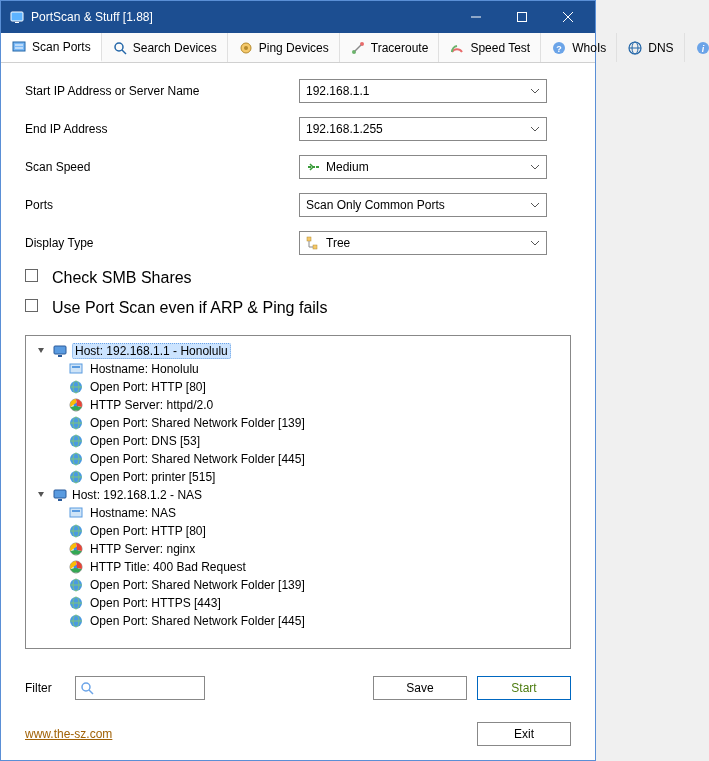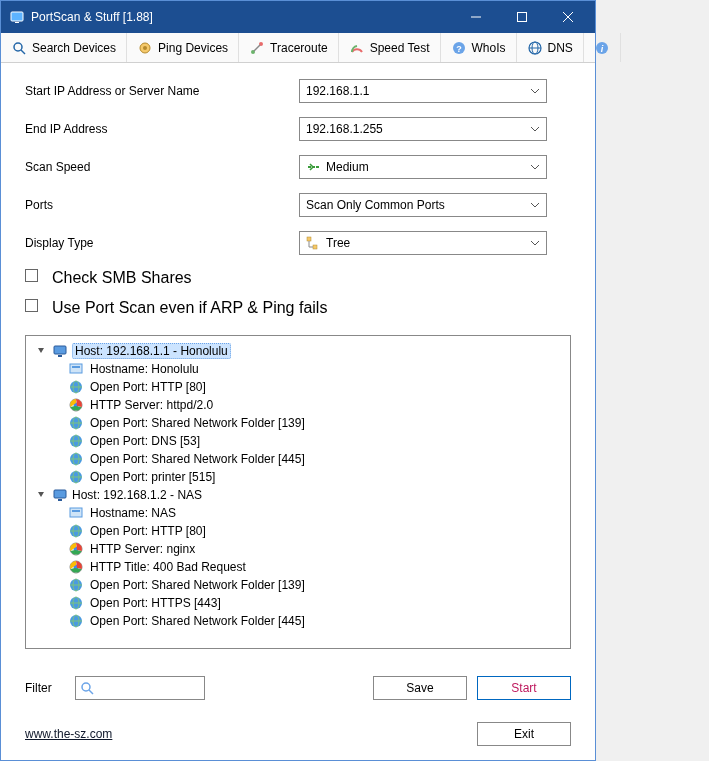--- a/index.html
+++ b/index.html
@@ -115,26 +115,26 @@
   .bottom-row .filter-label{ width:40px;font-size:12px;}
   .search-box{
     width:130px;height:24px;border:1px solid #888;background:#fff;
     display:flex;align-items:center;padding:0 4px;
   }
   .search-box .sicon{width:14px;height:14px;margin-right:4px;}
   .btn{
     width:94px;height:24px;border:1px solid #888;background:#fff;
     display:flex;align-items:center;justify-content:center;font-size:12px;
   }
-  .btn.primary{ border:1.5px solid #0067c0;color:#be185d;}
+  .btn.primary{ border:1.5px solid #0067c0;color:#4d7c0f;}
   .footer{
     display:flex;align-items:center;justify-content:space-between;
     padding:12px 24px 14px 24px;
   }
-  .footer a{ color:#0f172a;font-size:12px;text-decoration:underline;}
+  .footer a{ color:#a16207;font-size:12px;text-decoration:underline;}
 </style>
 </head>
 <body>
 
 <div class="window">
 
   <div class="titlebar">
     <span class="app-icon">
       <svg width="16" height="16" viewBox="0 0 16 16">
           <rect x="2" y="3" width="12" height="9" rx="1" fill="#5db3ff" stroke="#fff" stroke-width="1"></rect>
@@ -154,20 +154,30 @@
     </div>
     <div class="winbtn close">
       <svg width="10" height="10" viewBox="0 0 10 10">
           <line x1="0" y1="0" x2="10" y2="10" stroke="#fff" stroke-width="1"></line>
           <line x1="10" y1="0" x2="0" y2="10" stroke="#fff" stroke-width="1"></line>
         </svg>
     </div>
   </div>
 
   <div class="tabbar">
+    <div class="tab active">
+      <span class="ticon">
+          <svg width="16" height="16">
+            <rect x="2" y="3" width="12" height="9" fill="#7ab8f5" stroke="#2366a8"></rect>
+            <line x1="4" y1="6" x2="12" y2="6" stroke="#fff"></line>
+            <line x1="4" y1="9" x2="12" y2="9" stroke="#fff"></line>
+          </svg>
+        </span>
+      <span>Scan Ports</span>
+    </div>
     <div class="tab">
       <span class="ticon">
           <svg width="16" height="16">
             <circle cx="7" cy="7" r="4" fill="none" stroke="#2366a8" stroke-width="1.5"></circle>
             <line x1="10" y1="10" x2="14" y2="14" stroke="#2366a8" stroke-width="1.5"></line>
           </svg>
         </span>
       <span>Search Devices</span>
     </div>
     <div class="tab">

